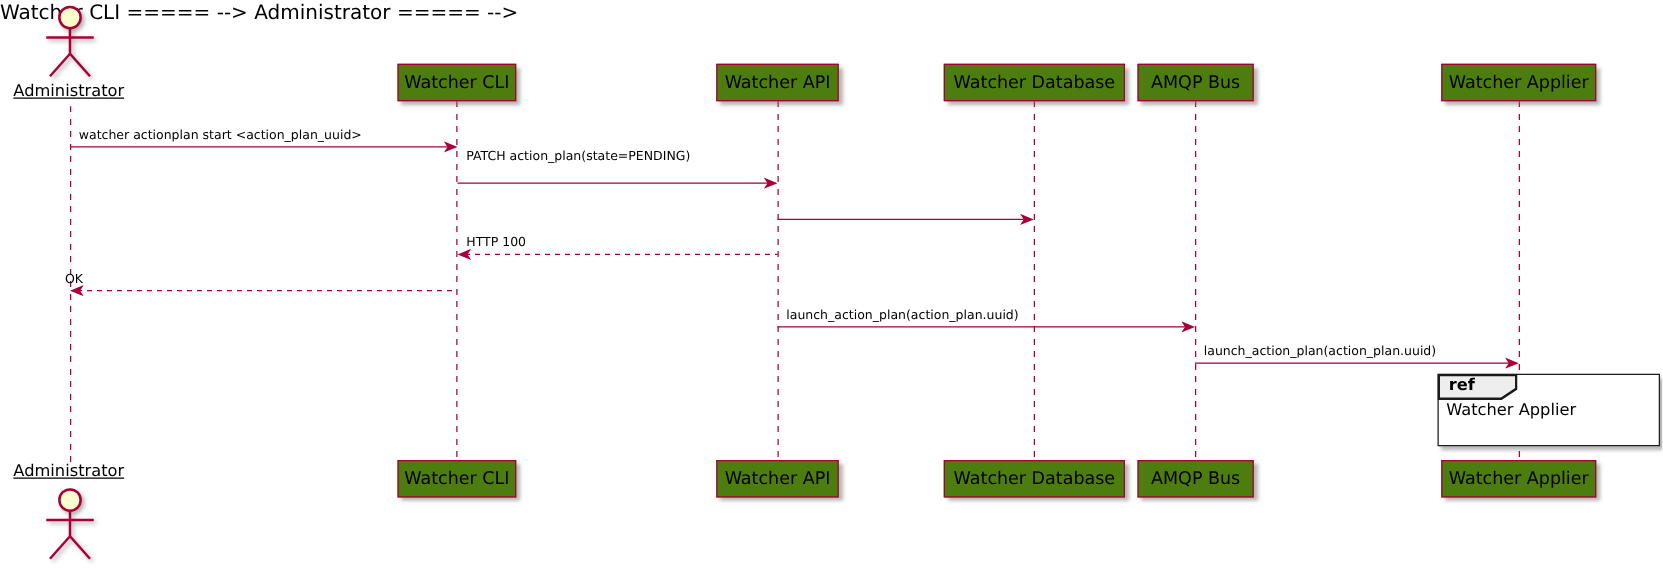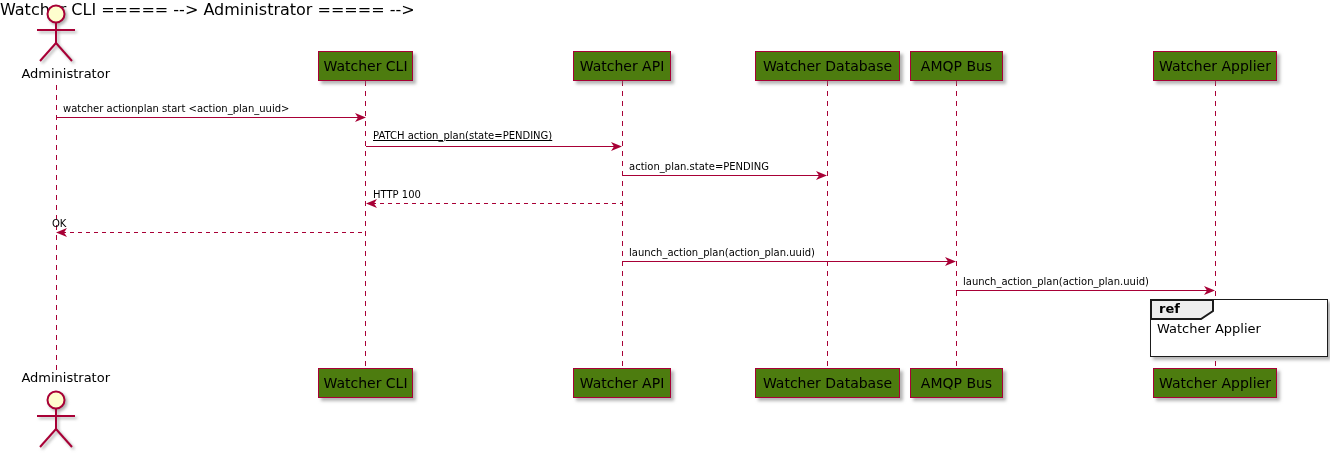--- a/index.html
+++ b/index.html
@@ -45,22 +45,23 @@
     font-size: 10px;
     line-height: 16px;
     white-space: nowrap;
   }
   .arrowhead { position: absolute; width: 11px; height: 9px; }
   .actor-figure { position: absolute; filter: drop-shadow(2px 2px 1.5px rgba(120,120,120,0.6)); }
   .actor-label {
     position: absolute;
     font-size: 13px;
     width: 110px;
-    text-align: right;
+    text-align: center;
     white-space: nowrap;
+    text-decoration: underline;
   }
   .ref-box {
     position: absolute;
     left: 1150px; top: 299px;
     width: 178px; height: 58px;
     background: #ffffff;
     border: 1.8px solid #1b1b1b;
     box-shadow: 3px 3px 3px rgba(120,120,120,0.55);
   }
   .ref-header { position: absolute; left: -1px; top: -1px; width: 64px; height: 21px; }
@@ -105,28 +106,27 @@
   <div class="participant" style="left:1153px; top:51px; width:124px;">Watcher Applier</div>
 
   
   <div class="msg-label" style="left:63px; top:101px;">watcher actionplan start &lt;action_plan_uuid&gt;</div>
   <div class="msg-line-solid" style="left:56px; top:117px; width:304px;"></div>
   <svg class="arrowhead" style="left:355px; top:113px;" viewBox="0 0 11 9">
     <polygon points="0,0 11,4.5 0,9 3,4.5" fill="#A80036"></polygon>
     </svg>
 
   
-  <div class="msg-label" style="left:373px; top:128px;text-decoration:underline;">PATCH action_plan(state=PENDING)</div>
+  <div class="msg-label" style="left:373px; top:118px;">PATCH action_plan(state=PENDING)</div>
   <div class="msg-line-solid" style="left:366px; top:146px; width:250px;"></div>
   <svg class="arrowhead" style="left:611px; top:142px;" viewBox="0 0 11 9">
     <polygon points="0,0 11,4.5 0,9 3,4.5" fill="#A80036"></polygon>
     </svg>
 
   
-  <div class="msg-label" style="left:629px; top:159px;">action_plan.state=PENDING</div>
   <div class="msg-line-solid" style="left:622px; top:175px; width:199px;"></div>
   <svg class="arrowhead" style="left:816px; top:171px;" viewBox="0 0 11 9">
     <polygon points="0,0 11,4.5 0,9 3,4.5" fill="#A80036"></polygon>
     </svg>
 
    Watcher CLI ===== --&gt;
   <div class="msg-label" style="left:373px; top:187px;">HTTP 100</div>
   <div class="msg-line-dashed" style="left:372px; top:203px; width:250px;"></div>
   <svg class="arrowhead" style="left:366px; top:199px;" viewBox="0 0 11 9">
     <polygon points="11,0 0,4.5 11,9 8,4.5" fill="#A80036"></polygon>

